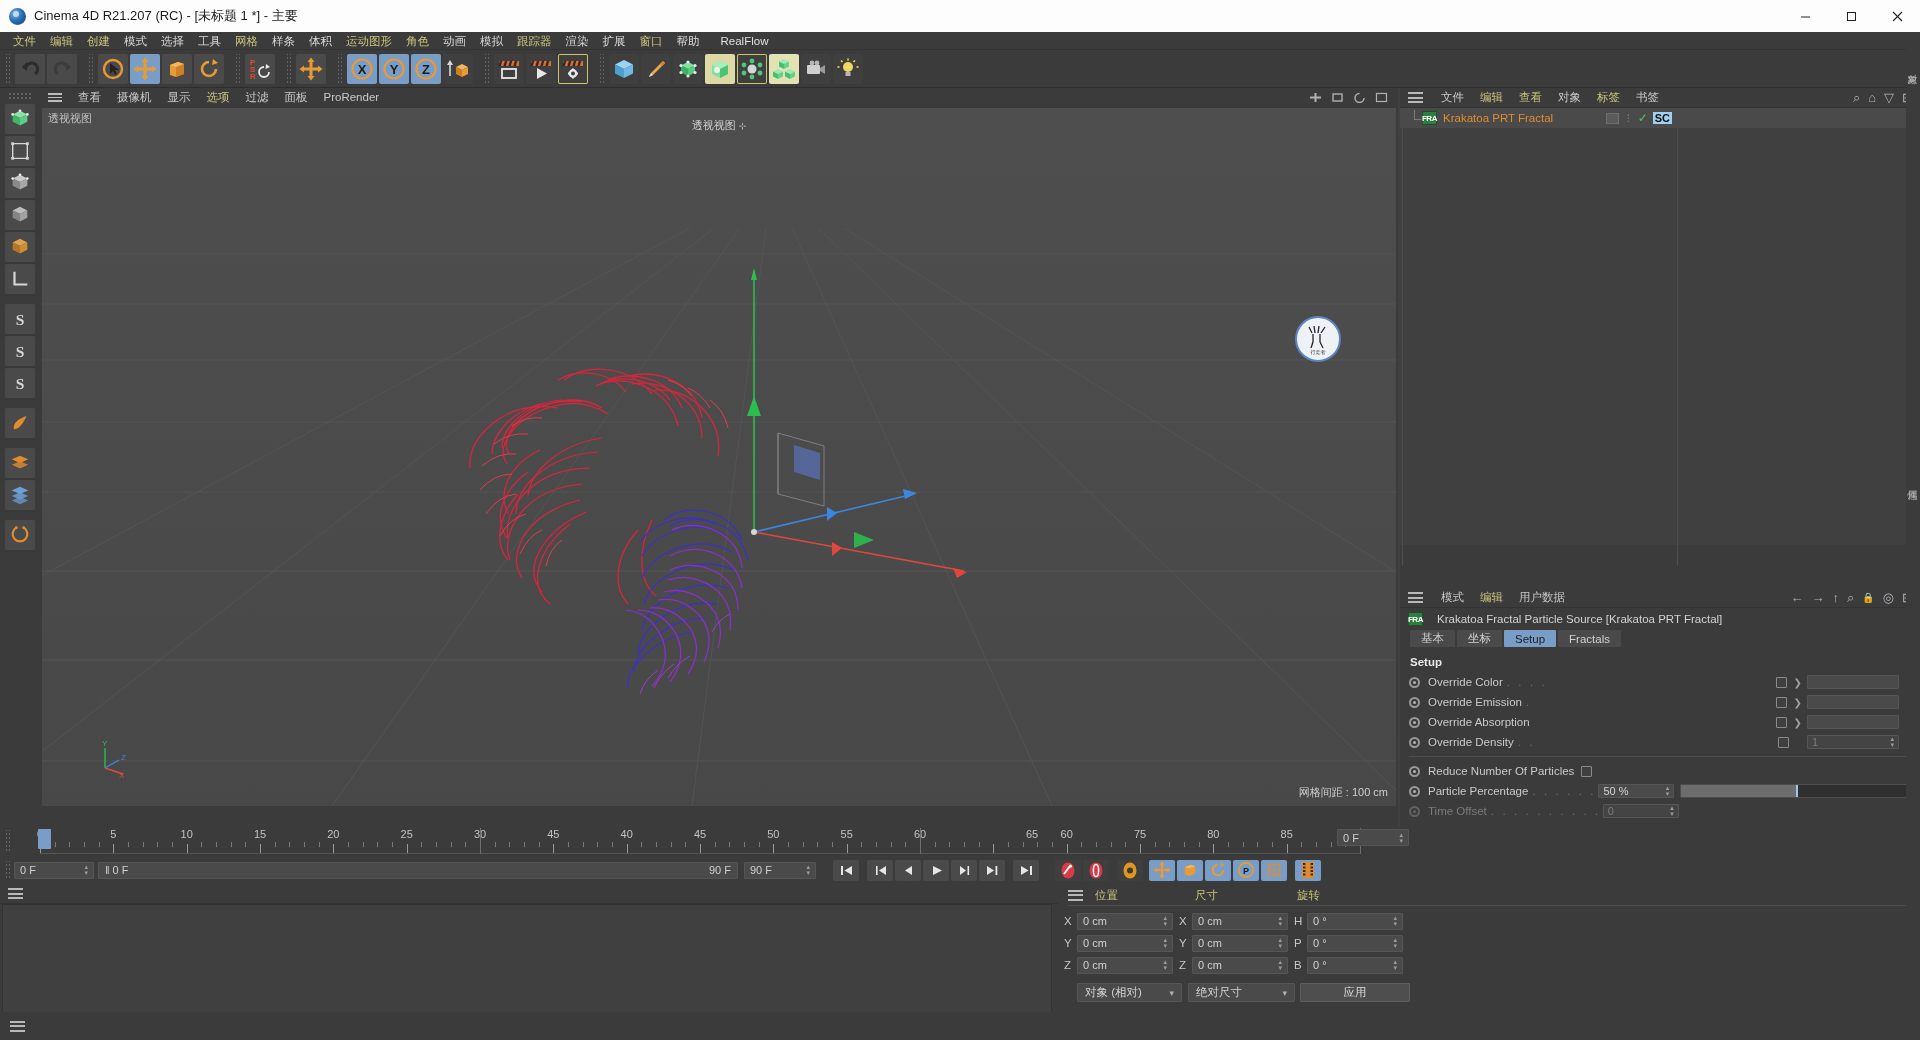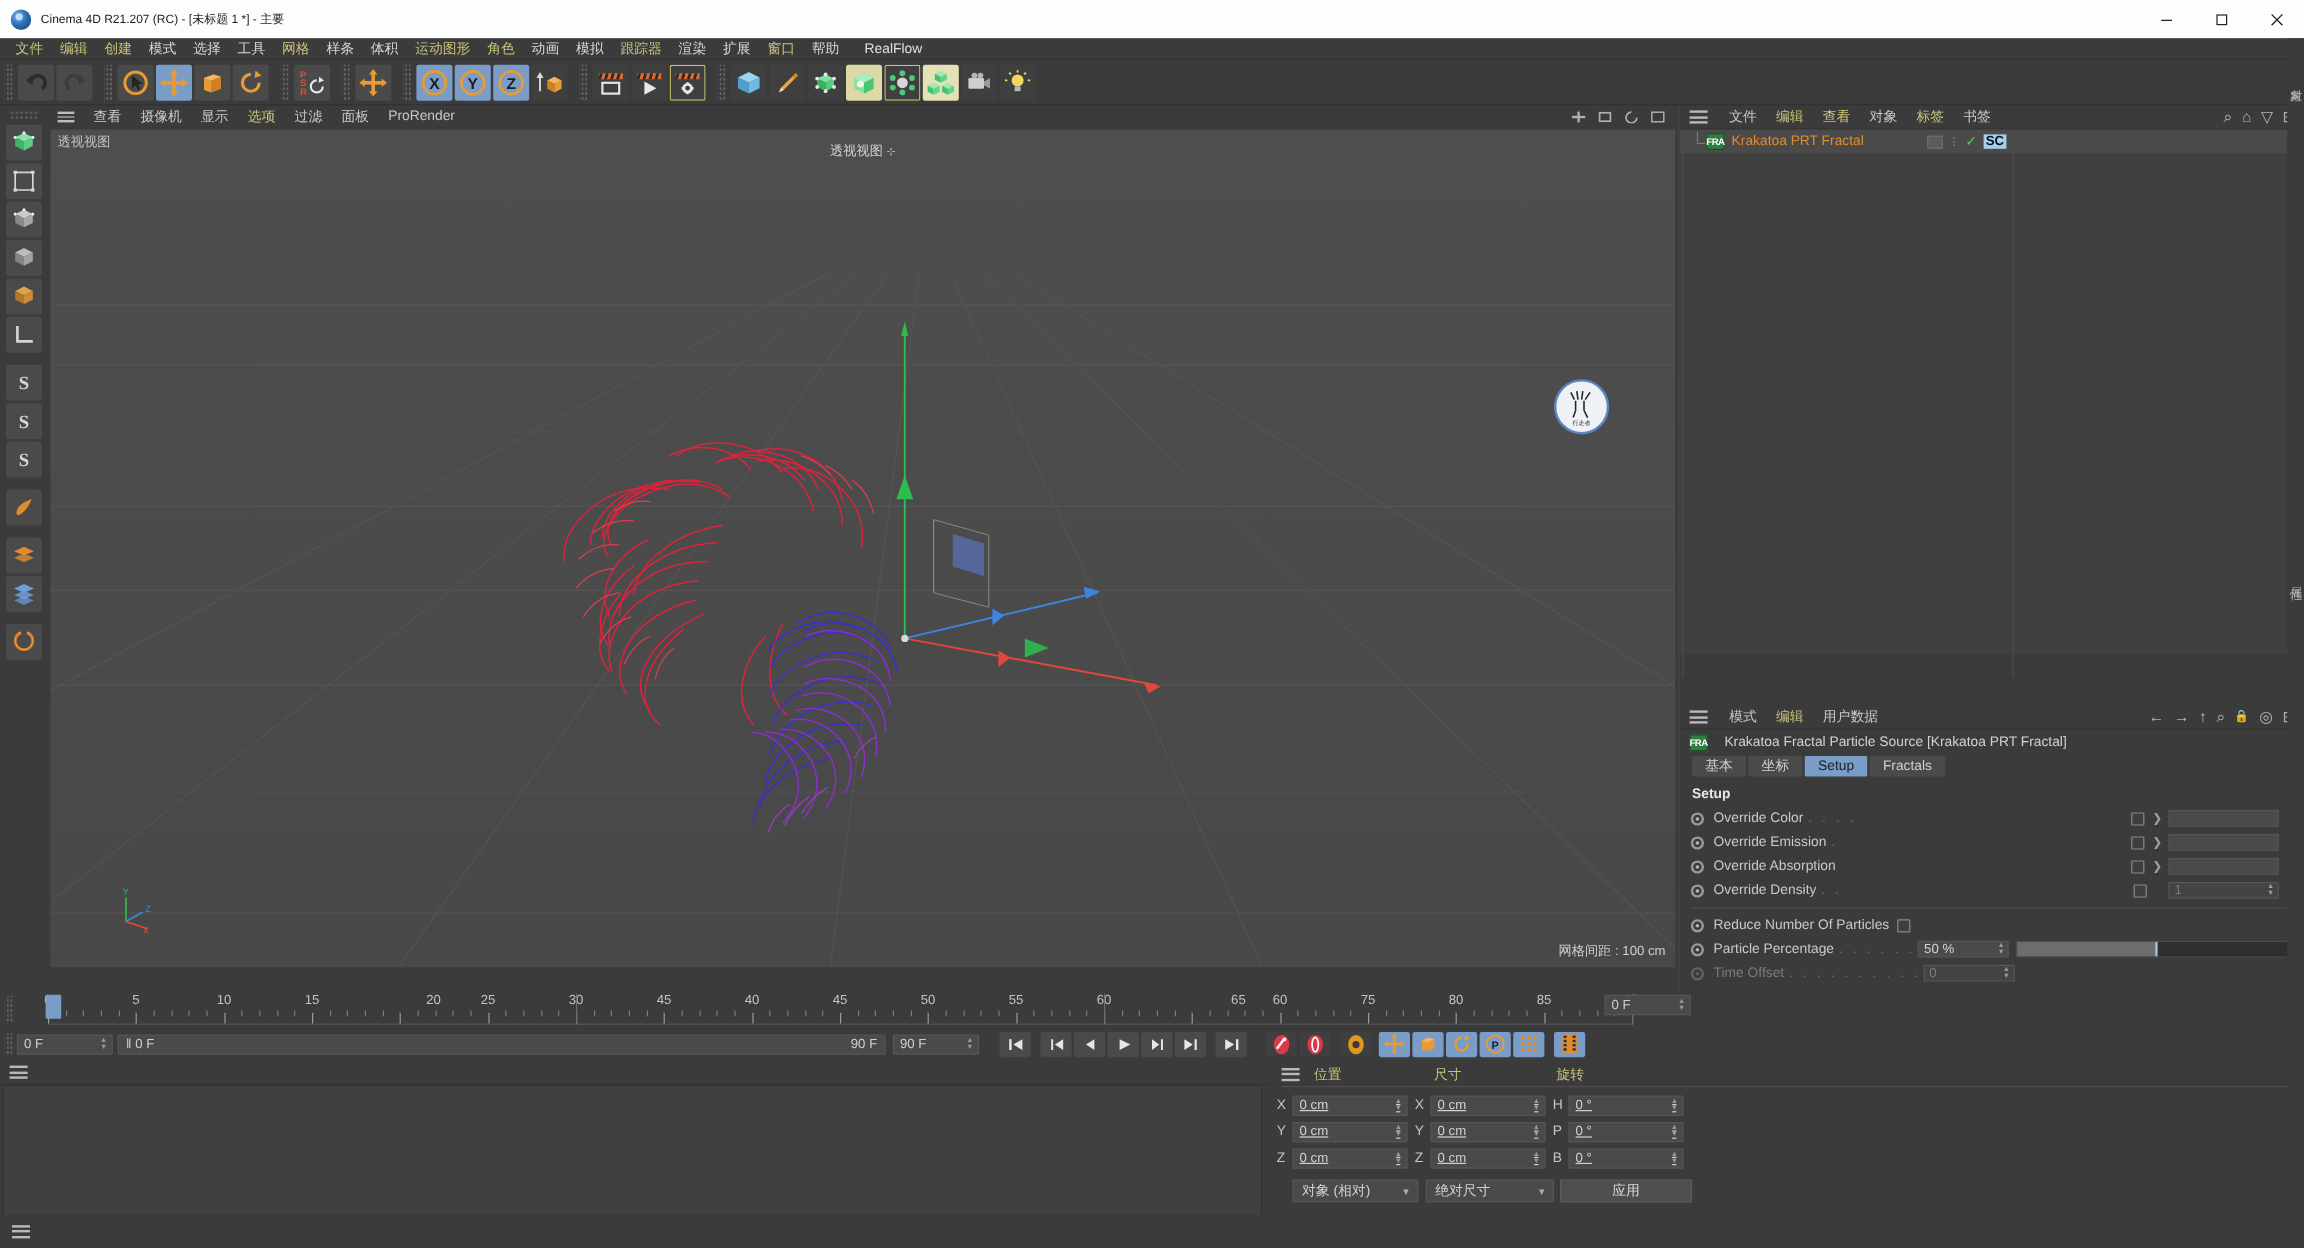--- a/index.html
+++ b/index.html
@@ -6,21 +6,21 @@
   html,body{
     width:1920px; height:1040px; overflow:hidden;
     background:#414141;
     font-family:"Liberation Sans", sans-serif;
     font-size:12px; color:#c8c8c8;
     -webkit-font-smoothing:antialiased;
   }
   .app{position:relative;width:1920px;height:1040px;}
 
   
-  .titlebar{height:32px;background:#fdfdfd;display:flex;align-items:center;padding-left:9px;color:#1c1c1c;font-size:10px;}
+  .titlebar{height:32px;background:#fdfdfd;display:flex;align-items:center;padding-left:9px;color:#1c1c1c;font-size:13px;}
   .titlebar .logo{width:17px;height:17px;border-radius:50%;
       background:radial-gradient(circle at 35% 33%, #7fb6e8 0%, #2b6fb5 45%, #17406e 100%);
       margin-right:8px;position:relative;flex:none;}
   .titlebar .logo:after{content:"";position:absolute;left:4px;top:3px;width:6px;height:6px;border-radius:50%;background:#cfe6fa;opacity:.85;}
   .titlebar .ttl{white-space:nowrap;}
   .winbtns{margin-left:auto;display:flex;height:32px;}
   .winbtn{width:46px;height:32px;display:flex;align-items:center;justify-content:center;color:#222;font-size:13px;}
 
   
   .menubar{height:18px;background:#3b3b3b;display:flex;align-items:center;padding-left:6px;border-bottom:1px solid #333;}
@@ -145,21 +145,21 @@
 
   
   .matpanel{position:absolute;left:0;top:884px;width:1058px;height:156px;background:#3b3b3b;}
   .matbody{position:absolute;left:2px;top:20px;width:1050px;height:132px;background:#404040;border:1px solid #333;}
   .coordpanel{position:absolute;left:1058px;top:884px;width:862px;height:156px;background:#3b3b3b;}
   .cpHdr{height:22px;display:flex;align-items:center;padding-left:10px;gap:0;}
   .cpHdr .lbl{font-size:11.5px;color:#c8c37a;}
   .cgrid{position:absolute;left:1064px;top:910px;width:844px;}
   .crow{display:flex;align-items:center;height:22px;gap:0;}
   .cax{width:13px;font-size:11.5px;color:#c6c6c6;text-align:left;}
-  .cfield{height:17px;background:#4a4a4a;border:1px solid #565656;display:flex;align-items:center;padding:0 5px;font-size:11px;color:#d2d2d2;border-radius:1px;text-decoration:underline;}
+  .cfield{height:17px;background:#4a4a4a;border:1px solid #565656;display:flex;align-items:center;padding:0 5px;font-size:11px;color:#d2d2d2;border-radius:1px;}
   .selbox{height:19px;background:#4a4a4a;border:1px solid #565656;display:flex;align-items:center;padding:0 7px;font-size:11.5px;color:#d2d2d2;border-radius:1px;}
   .selbox .cv{margin-left:auto;font-size:9px;color:#b0b0b0;}
   .applybtn{height:19px;background:#4e4e4e;border:1px solid #5e5e5e;display:flex;align-items:center;justify-content:center;font-size:11.5px;color:#dcdcdc;border-radius:1px;}
 
   .statusbar{position:absolute;left:0;top:1012px;width:1920px;height:28px;background:#3b3b3b;display:flex;align-items:center;padding-left:10px;}
 
   
   .rstrip{position:absolute;right:0;top:32px;width:14px;height:1008px;background:#3b3b3b;}
   .rstriptxt{position:absolute;right:1px;font-size:10px;color:#b4b4b4;writing-mode:vertical-rl;}
 
@@ -1025,21 +1025,21 @@
           <div class="rtick maj" style="left: 1246.67px;"></div>
           <div class="rtick" style="left: 1261.33px;"></div>
           <div class="rtick" style="left: 1276px;"></div>
           <div class="rtick" style="left: 1290.67px;"></div>
           <div class="rtick" style="left: 1305.33px;"></div>
           <div class="rtick maj" style="left: 1320px;"></div>
           <div class="rlab" style="left: 0px;">0</div>
           <div class="rlab" style="left: 73.3333px;">5</div>
           <div class="rlab" style="left: 146.667px;">10</div>
           <div class="rlab" style="left: 220px;">15</div>
-          <div class="rlab" style="left: 293.333px; margin-left: 28px;">20</div>
+          <div class="rlab" style="left: 293.333px;">20</div>
           <div class="rlab" style="left: 366.667px;">25</div>
           <div class="rlab" style="left: 440px;">30</div>
           <div class="vkey" style="left: 440px;"></div>
           <div class="rlab" style="left: 513.333px;">45</div>
           <div class="rlab" style="left: 586.667px;">40</div>
           <div class="rlab" style="left: 660px;">45</div>
           <div class="rlab" style="left: 733.333px;">50</div>
           <div class="rlab" style="left: 806.667px;">55</div>
           <div class="rlab" style="left: 880px;">60</div>
           <div class="vkey" style="left: 880px;"></div>

